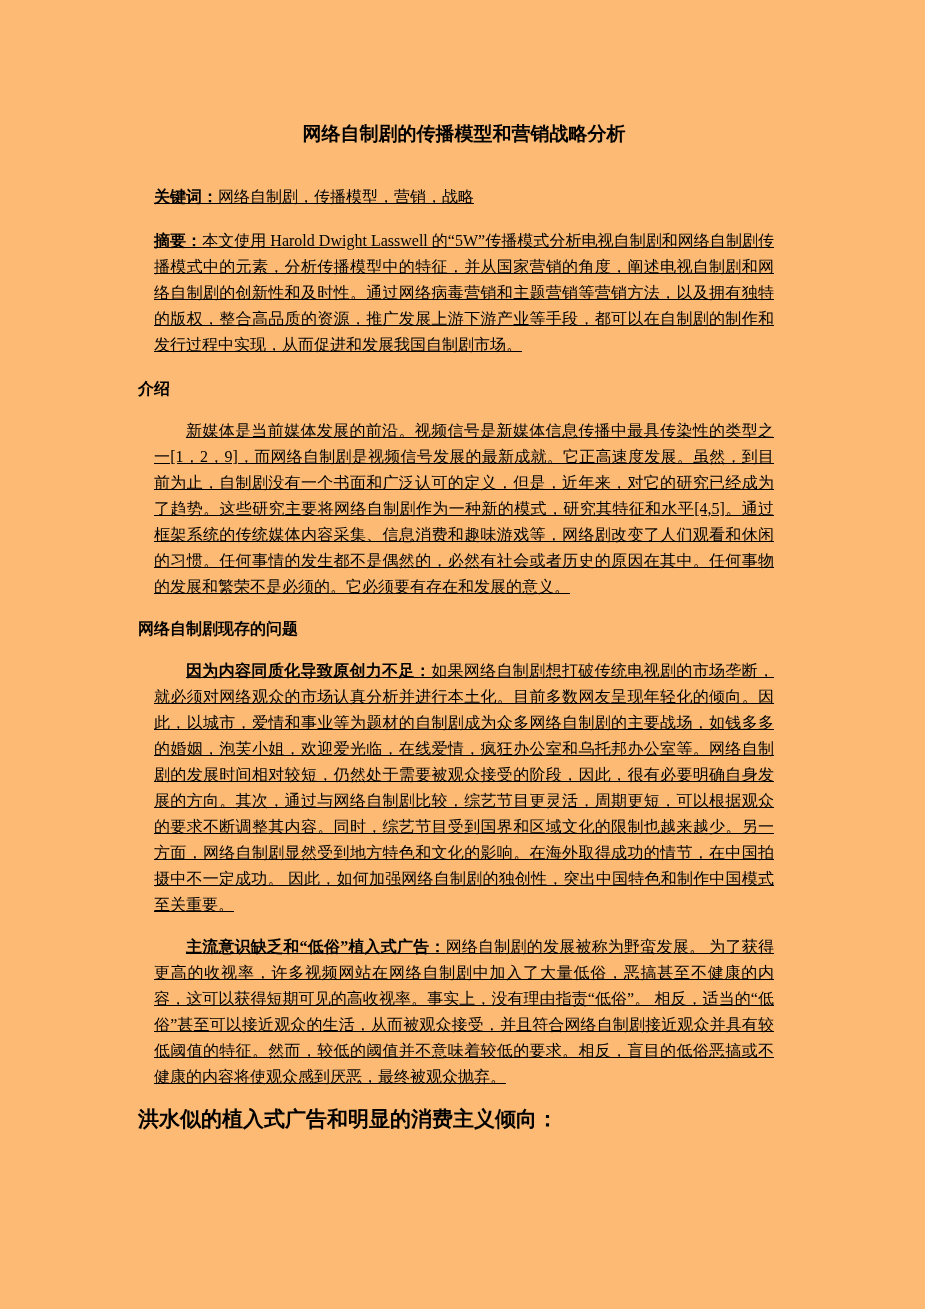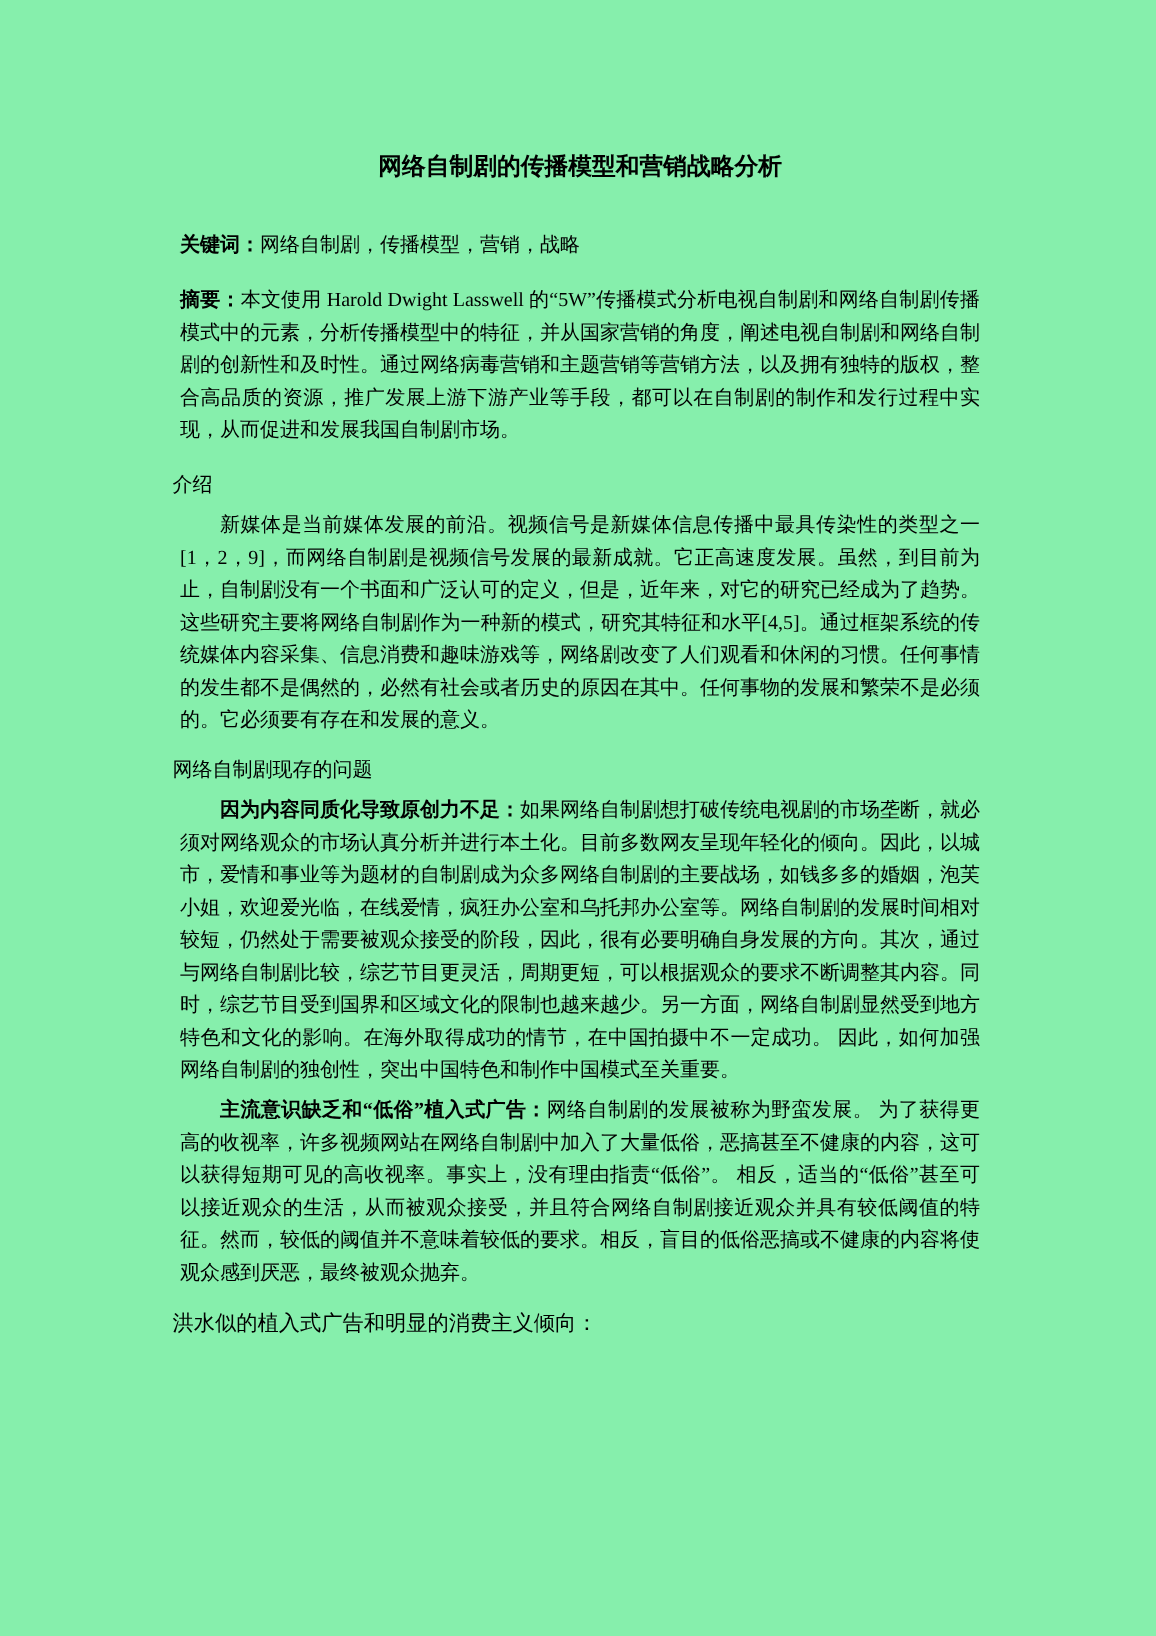--- a/index.html
+++ b/index.html
@@ -5,48 +5,49 @@
   html, body {
     margin: 0;
     padding: 0;
     background: #ffffff;
   }
   .page {
     position: relative;
     width: 925px;
     height: 1309px;
     margin: 0 auto;
-    background: #86efac;
+    background: #fdba74;
     box-sizing: border-box;
     padding: 120px 135px 0 138px;
     font-family: "Liberation Serif", "DejaVu Serif", serif;
     font-size: 16px;
     line-height: 26px;
     color: #000000;
     text-align: justify;
     overflow: hidden;
   }
   .doc-title {
     font-size: 19px;
     font-weight: 700;
     text-align: center;
     line-height: 28px;
     margin: 0 0 36px 0;
   }
   p {
-    margin: 6px;
+    margin: 16px;
+    text-decoration: underline;
   }
   .meta-line {
     margin-bottom: 18px;
   }
   .lead-label {
     font-weight: 700;
   }
   .section-heading {
-    font-weight: 400;
+    font-weight: 700;
     margin: 14px 0 2px 0;
   }
   .indent {
     text-indent: 2em;
   }
 </style>
 </head>
 <body>
 
 <div class="page">
@@ -61,16 +62,16 @@
 
   <p class="indent">新媒体是当前媒体发展的前沿。视频信号是新媒体信息传播中最具传染性的类型之一[1，2，9]，而网络自制剧是视频信号发展的最新成就。它正高速度发展。虽然，到目前为止，自制剧没有一个书面和广泛认可的定义，但是，近年来，对它的研究已经成为了趋势。这些研究主要将网络自制剧作为一种新的模式，研究其特征和水平[4,5]。通过框架系统的传统媒体内容采集、信息消费和趣味游戏等，网络剧改变了人们观看和休闲的习惯。任何事情的发生都不是偶然的，必然有社会或者历史的原因在其中。任何事物的发展和繁荣不是必须的。它必须要有存在和发展的意义。</p>
 
 
   <h2 class="section-heading" style="font-size:16px; line-height:26px;">网络自制剧现存的问题</h2>
 
   <p class="indent"><b class="lead-label">因为内容同质化导致原创力不足：</b><span>如果网络自制剧想打破传统电视剧的市场垄断，就必须对网络观众的市场认真分析并进行本土化。目前多数网友呈现年轻化的倾向。因此，以城市，爱情和事业等为题材的自制剧成为众多网络自制剧的主要战场，如钱多多的婚姻，泡芙小姐，欢迎爱光临，在线爱情，疯狂办公室和乌托邦办公室等。网络自制剧的发展时间相对较短，仍然处于需要被观众接受的阶段，因此，很有必要明确自身发展的方向。其次，通过与网络自制剧比较，综艺节目更灵活，周期更短，可以根据观众的要求不断调整其内容。同时，综艺节目受到国界和区域文化的限制也越来越少。另一方面，网络自制剧显然受到地方特色和文化的影响。在海外取得成功的情节，在中国拍摄中不一定成功。 因此，如何加强网络自制剧的独创性，突出中国特色和制作中国模式至关重要。</span></p>
 
   <p class="indent"><b class="lead-label">主流意识缺乏和“低俗”植入式广告：</b><span>网络自制剧的发展被称为野蛮发展。 为了获得更高的收视率，许多视频网站在网络自制剧中加入了大量低俗，恶搞甚至不健康的内容，这可以获得短期可见的高收视率。事实上，没有理由指责“低俗”。 相反，适当的“低俗”甚至可以接近观众的生活，从而被观众接受，并且符合网络自制剧接近观众并具有较低阈值的特征。然而，较低的阈值并不意味着较低的要求。相反，盲目的低俗恶搞或不健康的内容将使观众感到厌恶，最终被观众抛弃。</span></p>
 
-  <h2 class="section-heading" style="font-size:17px; line-height:26px;">洪水似的植入式广告和明显的消费主义倾向：</h2>
+  <h2 class="section-heading" style="font-size:21px; line-height:26px;">洪水似的植入式广告和明显的消费主义倾向：</h2>
 
 
 </div>
 
 </body></html>

